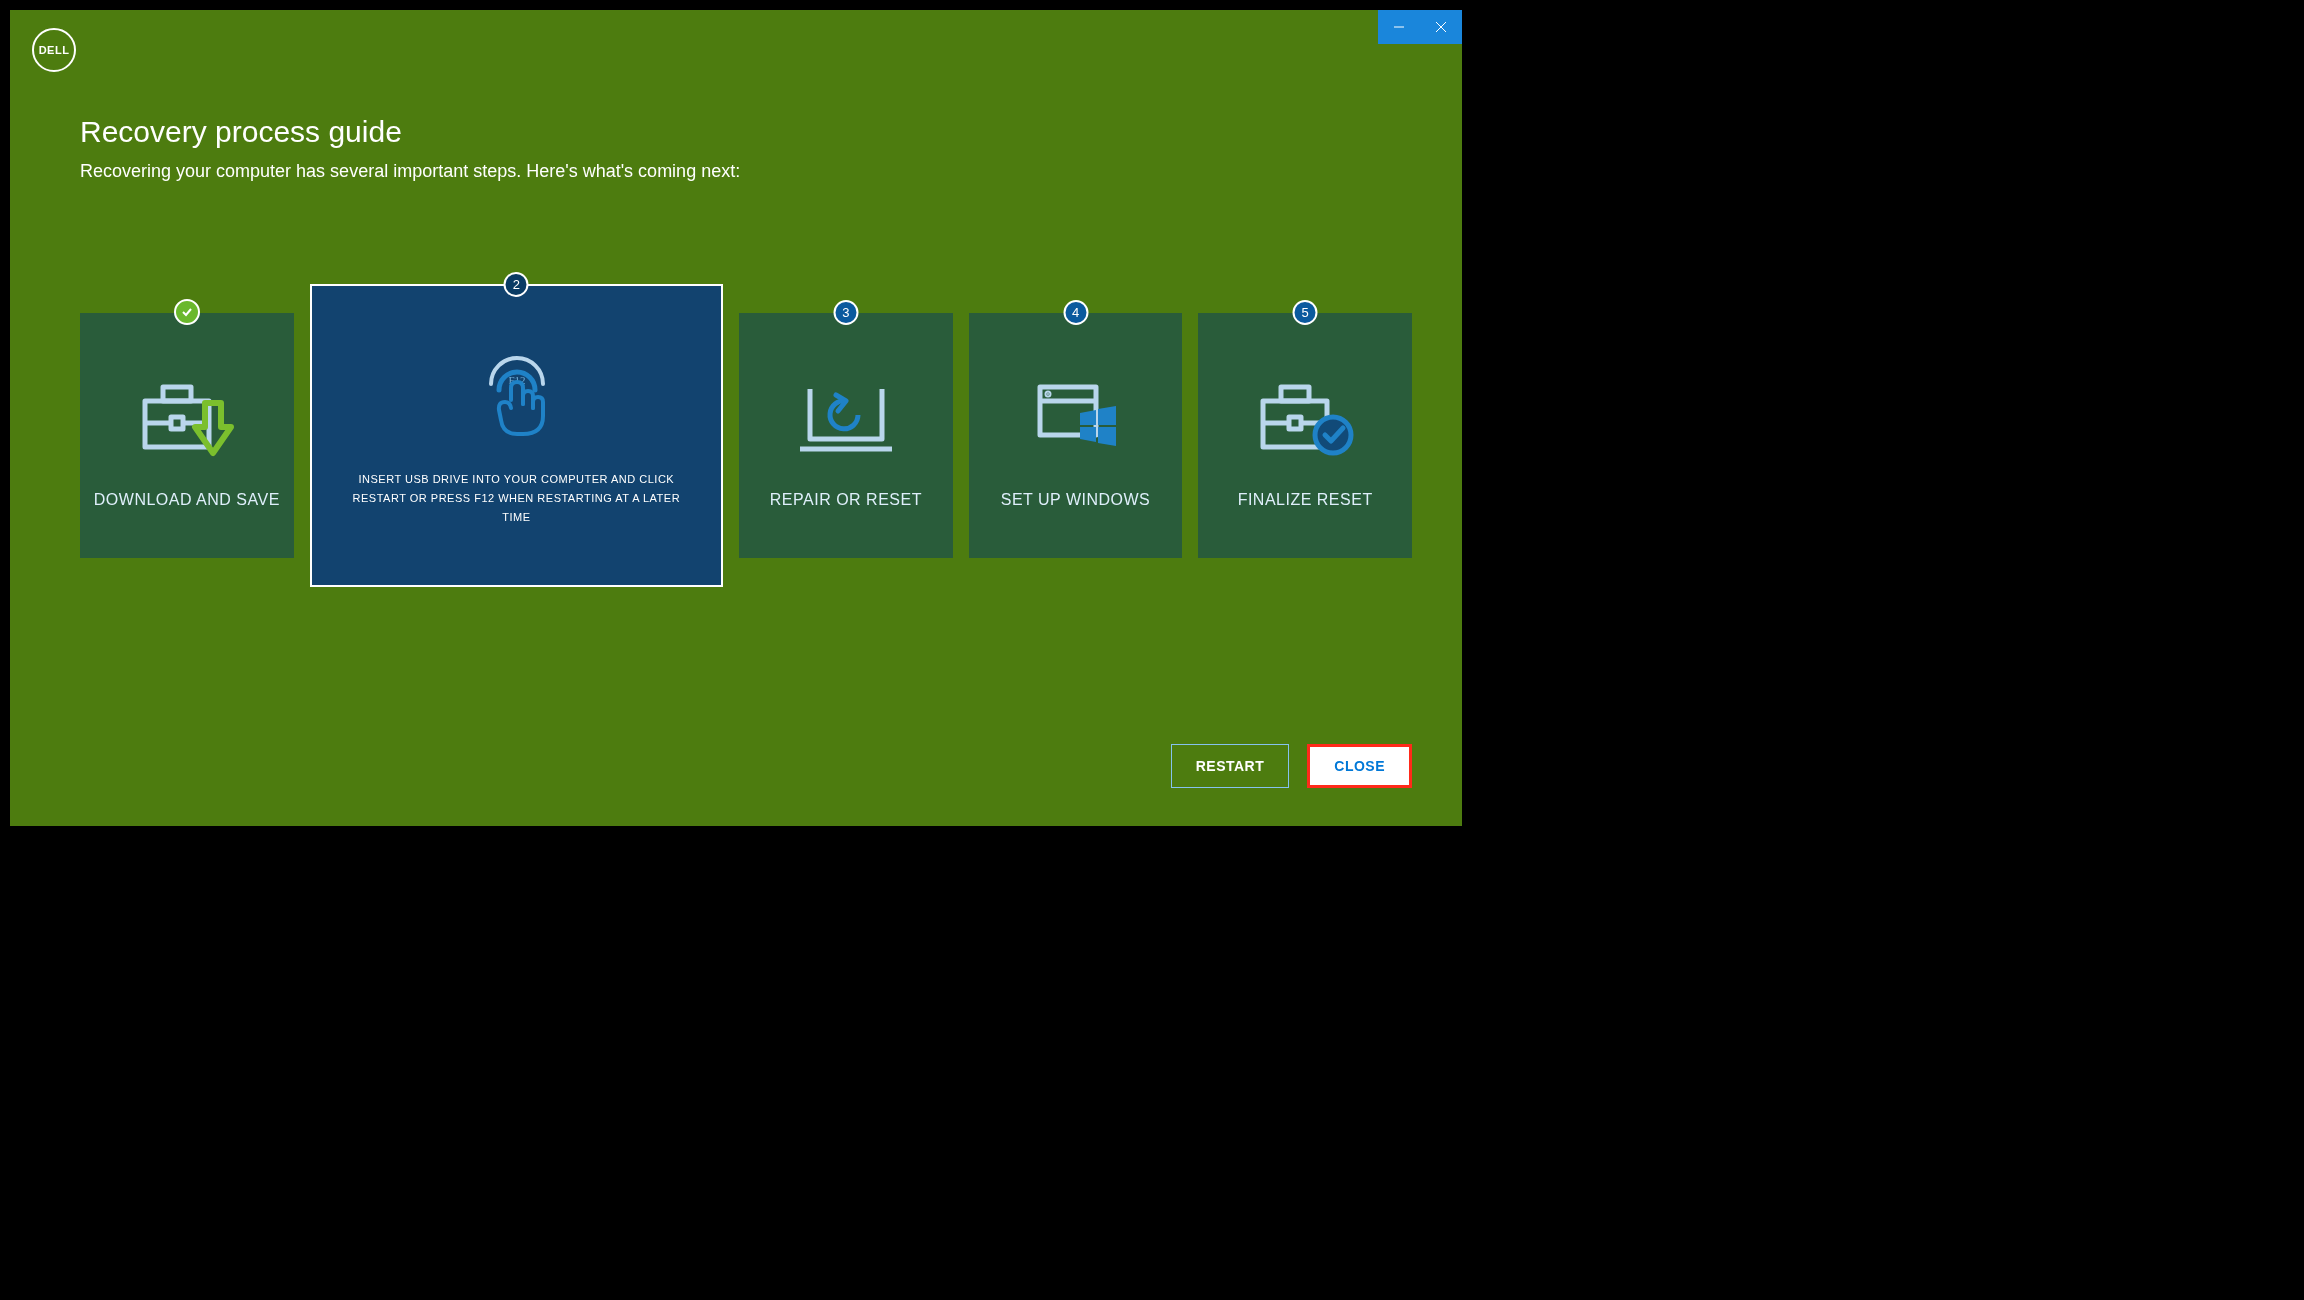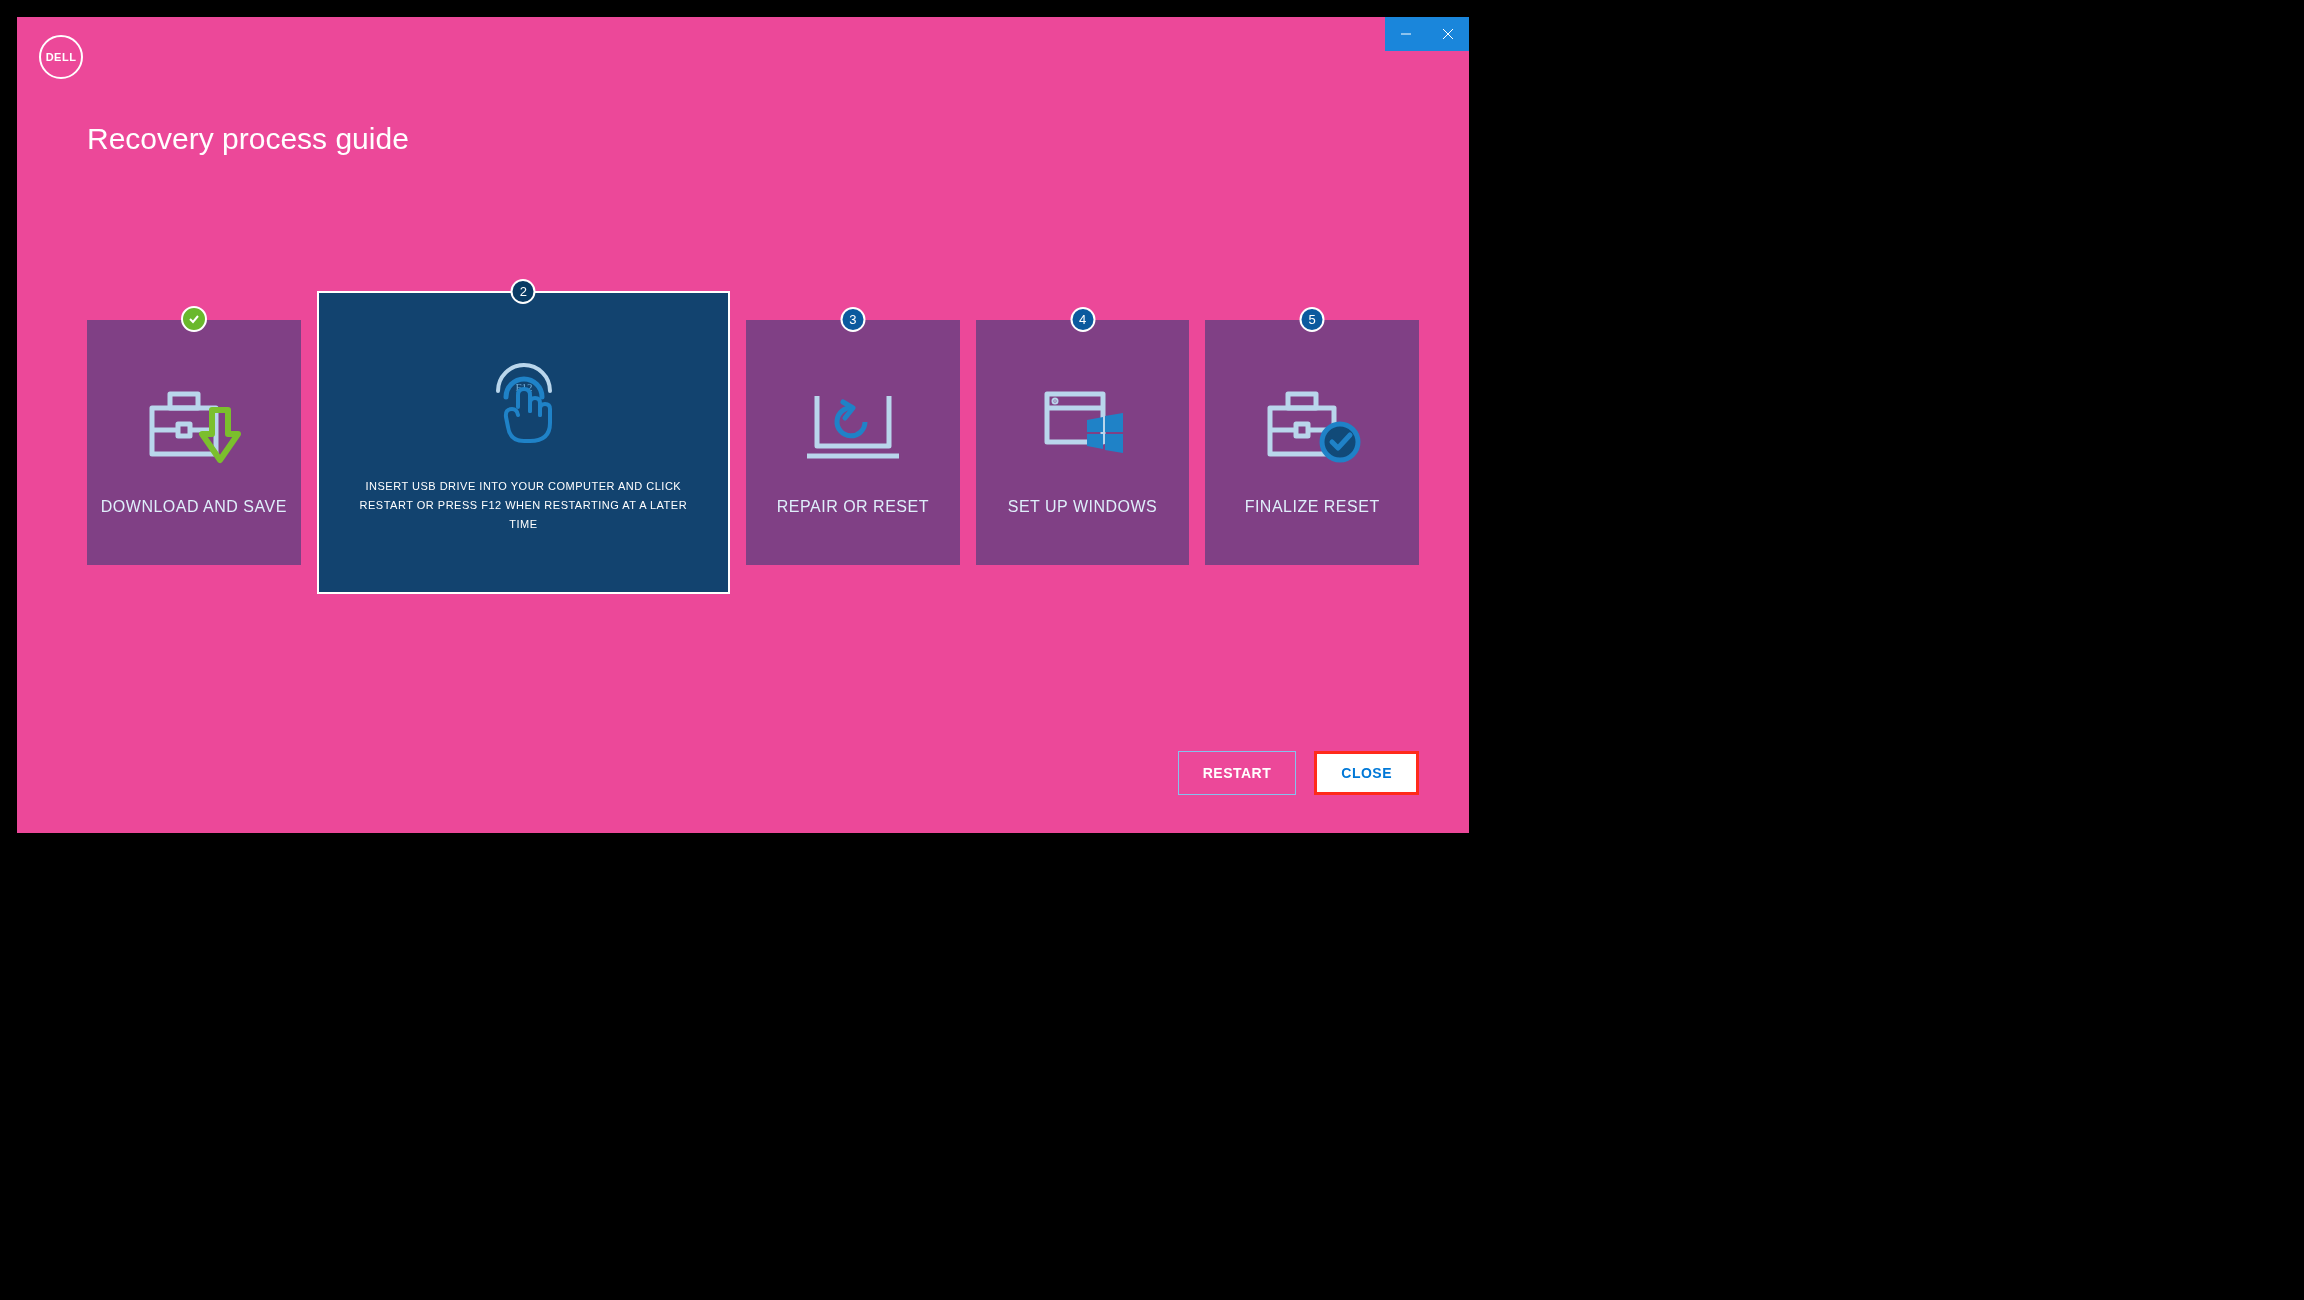--- a/index.html
+++ b/index.html
@@ -8,24 +8,24 @@
     font-family: "Segoe UI", Arial, sans-serif;
     background: #000;
     display: flex;
     align-items: flex-start;
     justify-content: flex-start;
   }
   .window {
     position: relative;
     width: 1454px;
     height: 818px;
-    background: #ec4899;
+    background: #4d7c0f;
     border: 1px solid #000;
     overflow: hidden;
-    margin: 16px;
+    margin: 9px;
   }
   
   .titlebar {
     position: absolute;
     top: 0; right: 0;
     height: 34px;
     display: flex;
   }
   .titlebtn {
     width: 42px;
@@ -201,20 +201,21 @@
         </svg>
     </div>
   </div>
 
   <div class="logo-wrap">
     <span>DELL</span>
   </div>
 
   <div class="content">
     <div class="heading">Recovery process guide</div>
+    <div class="subheading">Recovering your computer has several important steps. Here's what's coming next:</div>
   </div>
 
   <div class="steps-row">
 
     <div class="step-card step-small">
       <div class="step-check">
         <svg width="14" height="14" viewBox="0 0 14 14">
             <polyline points="3,7 6,10 11,4" fill="none" stroke="#fff" stroke-width="2"></polyline>
           </svg>
       </div>

